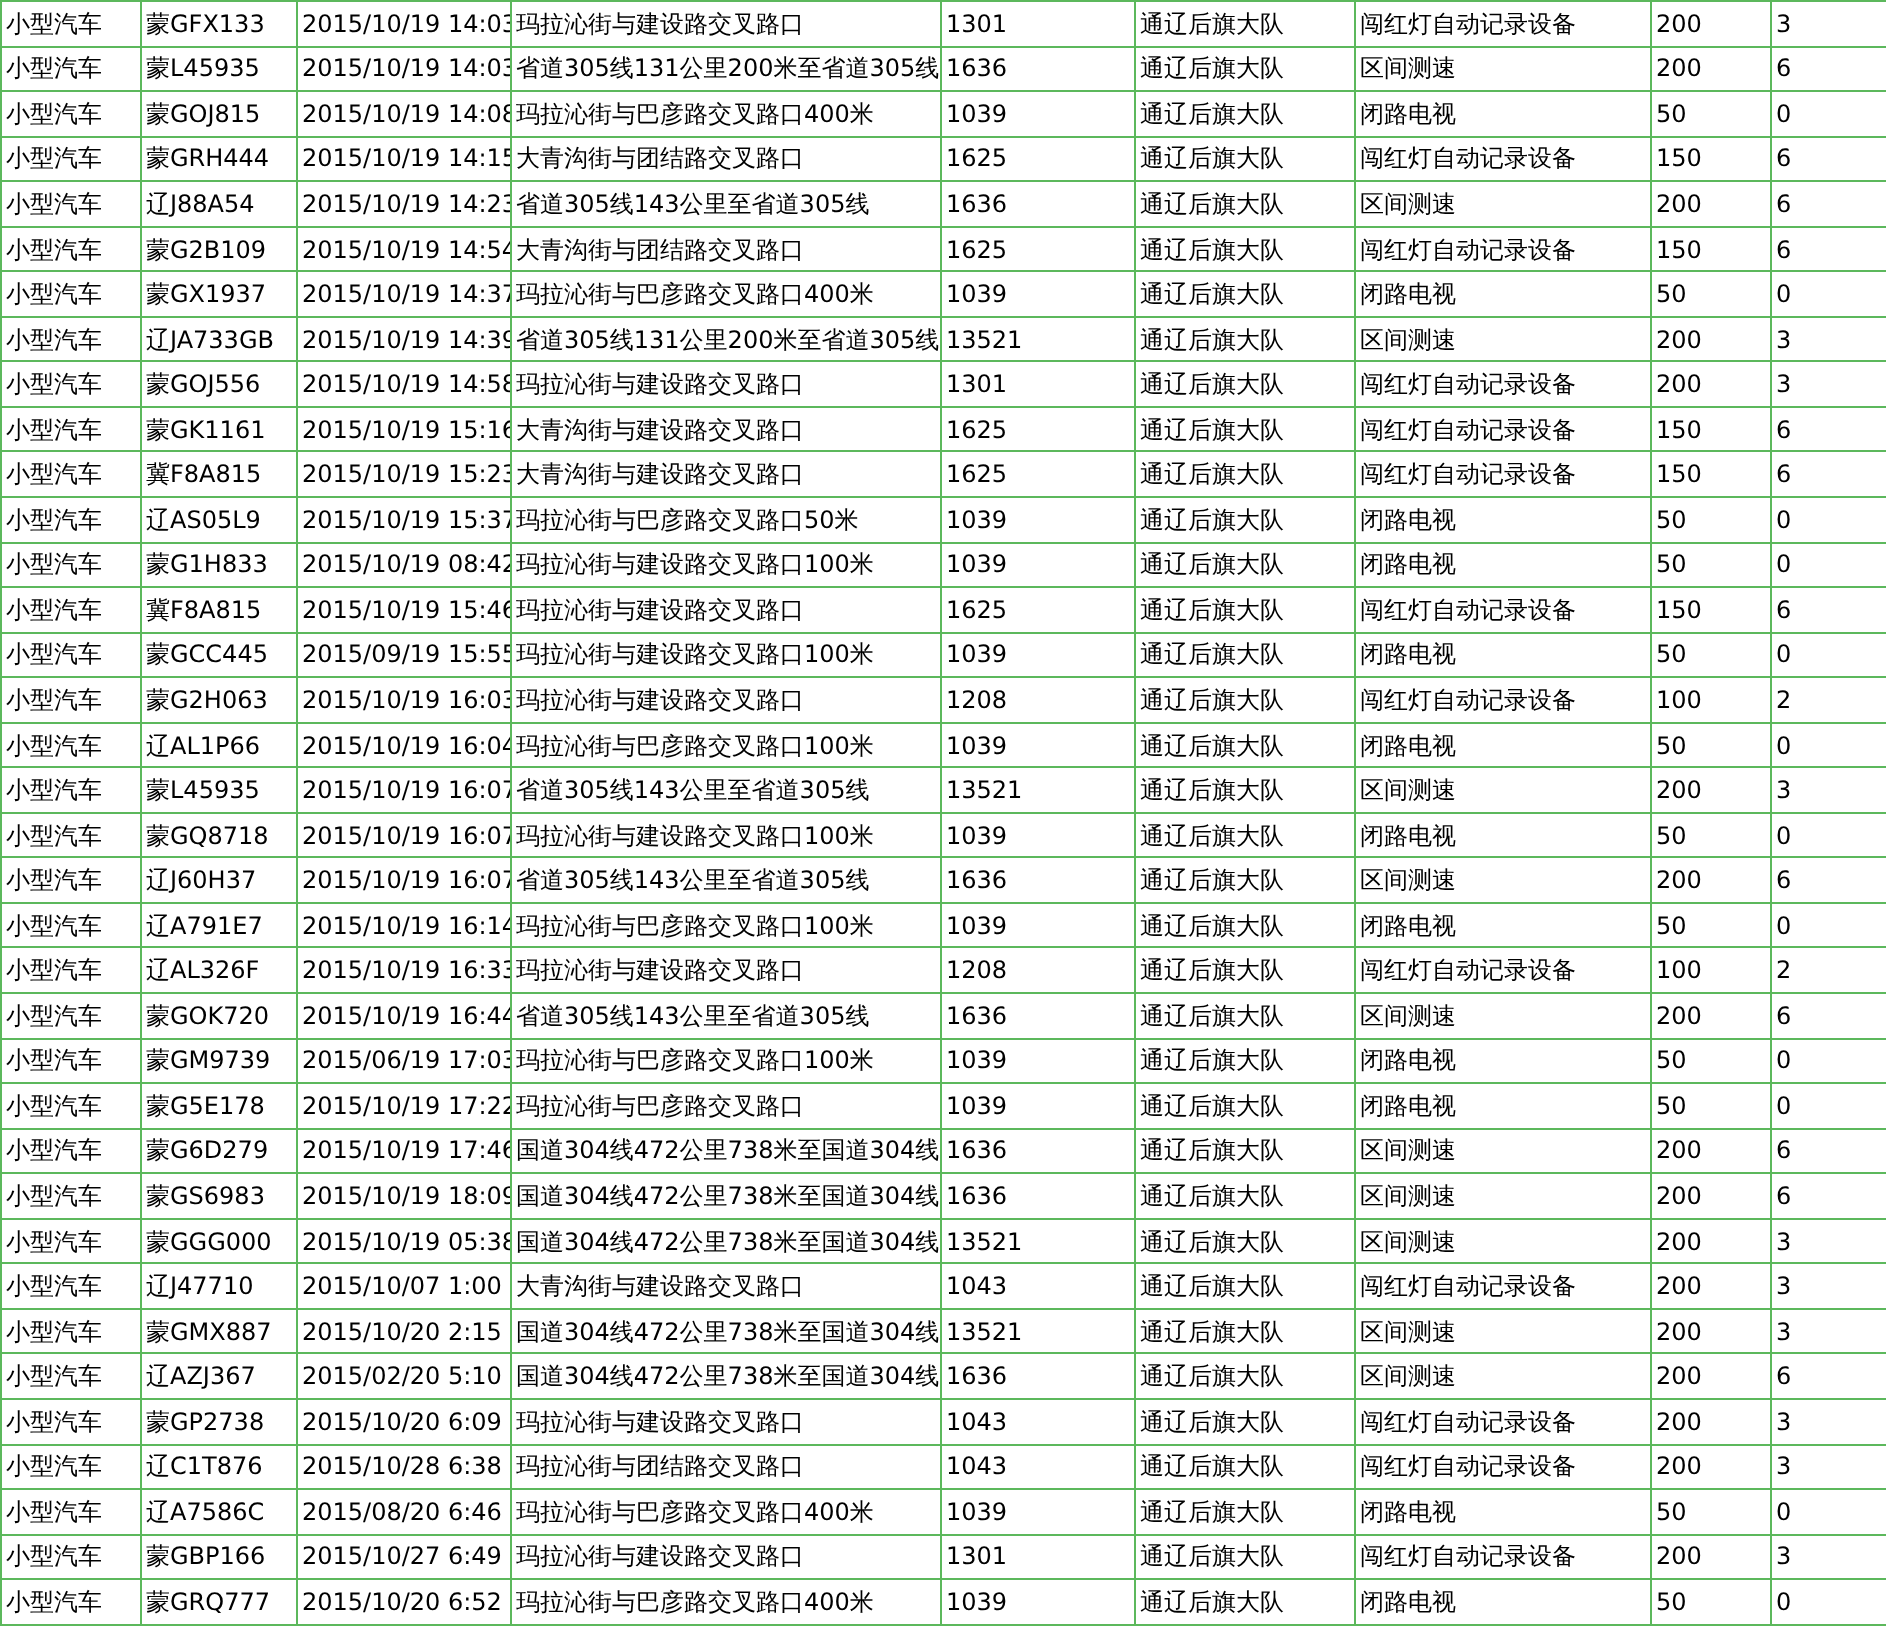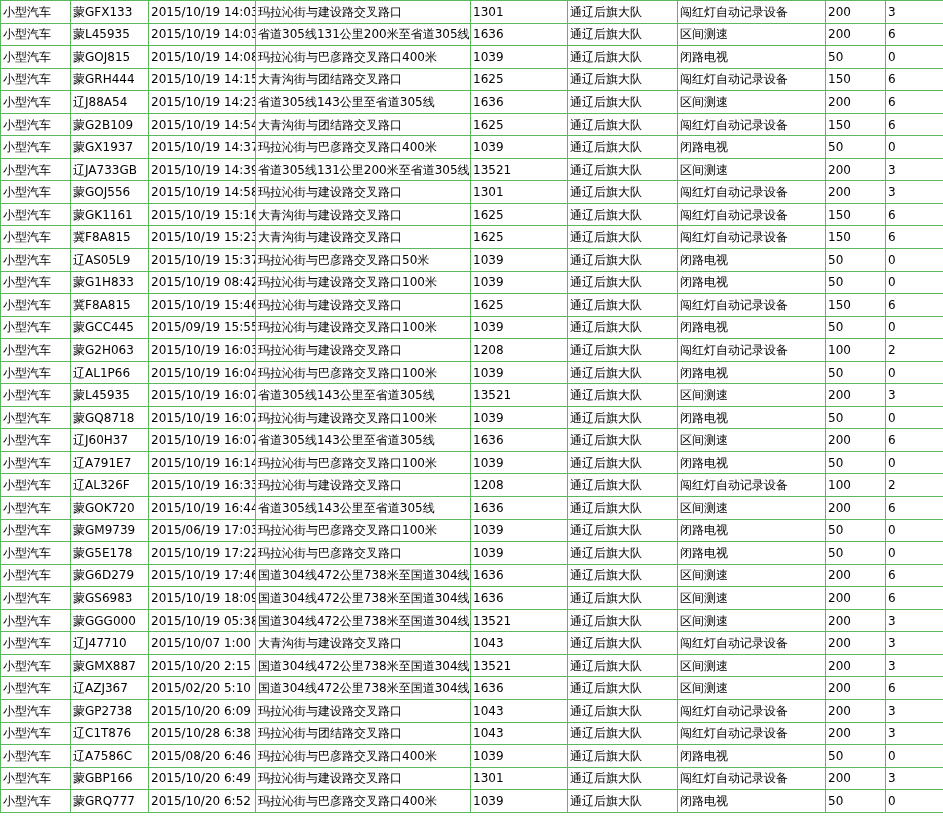--- a/index.html
+++ b/index.html
@@ -426,21 +426,21 @@
         <td>玛拉沁街与巴彦路交叉路口400米</td>
         <td>1039</td>
         <td>通辽后旗大队</td>
         <td>闭路电视</td>
         <td>50</td>
         <td>0</td>
       </tr>
       <tr>
         <td>小型汽车</td>
         <td>蒙GBP166</td>
-        <td>2015/10/20 6:49</td>
+        <td>2015/10/27 6:49</td>
         <td>玛拉沁街与建设路交叉路口</td>
         <td>1301</td>
         <td>通辽后旗大队</td>
         <td>闯红灯自动记录设备</td>
         <td>200</td>
         <td>3</td>
       </tr>
       <tr>
         <td>小型汽车</td>
         <td>蒙GRQ777</td>

